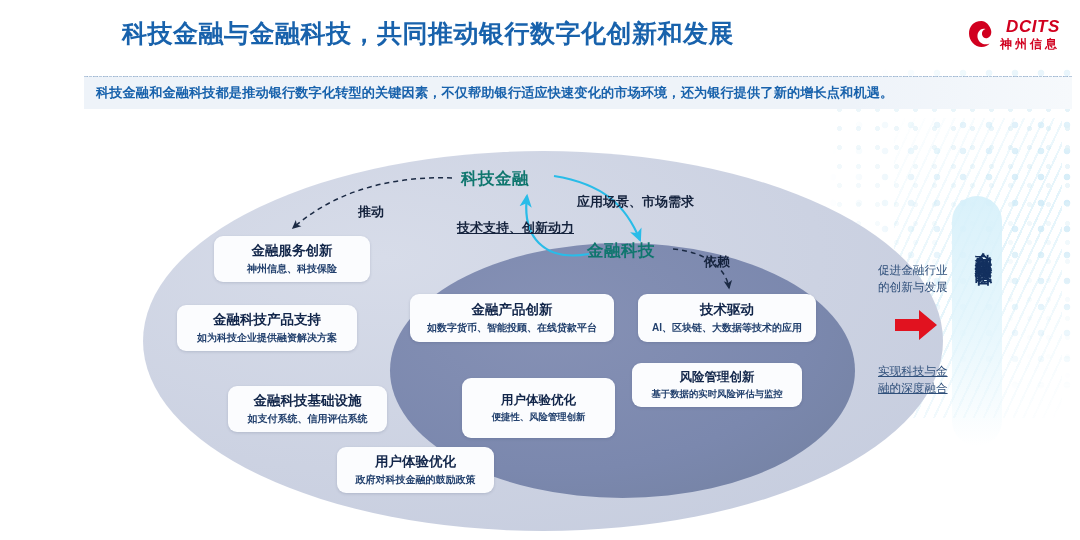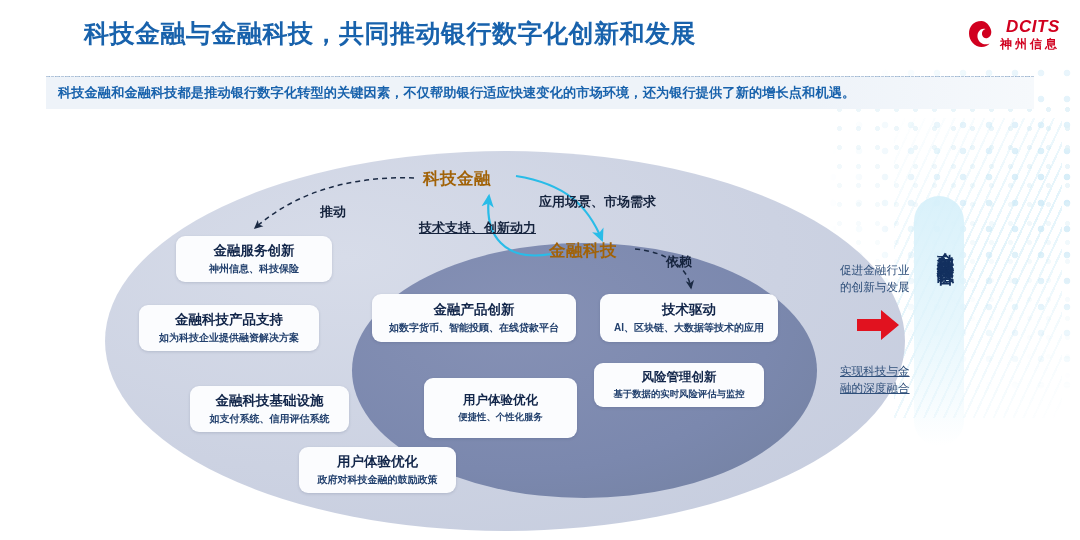--- a/index.html
+++ b/index.html
@@ -1,21 +1,21 @@
 <!DOCTYPE html>
 <html><head>
 <meta charset="utf-8">
 <style>
   html,body{margin:0;padding:0;}
   body{
     width:1080px;height:540px;overflow:hidden;position:relative;
     background:#ffffff;
     font-family:"Liberation Sans","DejaVu Sans",sans-serif;
   }
-  #slide{position:absolute;inset:0;overflow:hidden;}
+  #slide{position:absolute;inset:0;overflow:hidden;margin-left:38px;}
 
   
   .bg-dots{
     position:absolute;right:-30px;top:60px;width:420px;height:400px;
     background-image:radial-gradient(circle, #cfeaf7 3.2px, transparent 3.6px);
     background-size:26px 26px;
     -webkit-mask-image:radial-gradient(ellipse 300px 260px at 88% 34%, rgba(0,0,0,.95) 0%, rgba(0,0,0,.5) 48%, rgba(0,0,0,0) 78%);
             mask-image:radial-gradient(ellipse 300px 260px at 88% 34%, rgba(0,0,0,.95) 0%, rgba(0,0,0,.5) 48%, rgba(0,0,0,0) 78%);
     opacity:.95;pointer-events:none;
   }
@@ -95,21 +95,21 @@
   .c-infra{left:190px;top:386px;width:159px;height:46px;}
   .c-pol  {left:299px;top:447px;width:157px;height:46px;}
   
   .c-fin  {left:372px;top:294px;width:204px;height:48px;}
   .c-tech {left:600px;top:294px;width:178px;height:48px;}
   .c-ux   {left:424px;top:378px;width:153px;height:60px;}
   .c-risk {left:594px;top:363px;width:170px;height:44px;}
 
   
   .keylabel{
-    position:absolute;font-size:16.5px;font-weight:bold;color:#a16207;
+    position:absolute;font-size:16.5px;font-weight:bold;color:#0f766e;
     white-space:nowrap;letter-spacing:.5px;
   }
   .kl-kjjr{left:423px;top:168px;}
   .kl-jrkj{left:549px;top:240px;}
 
   
   .anno{position:absolute;font-size:13px;font-weight:bold;color:#15233d;white-space:nowrap;}
   .an-tuidong{left:320px;top:203px;}
   .an-scene  {left:539px;top:193px;}
   .an-support{left:419px;top:219px;text-decoration:underline;}
@@ -214,21 +214,21 @@
   <div class="card c-fin">
     <div class="t">金融产品创新</div>
     <div class="s">如数字货币、智能投顾、在线贷款平台</div>
   </div>
   <div class="card c-tech">
     <div class="t">技术驱动</div>
     <div class="s">AI、区块链、大数据等技术的应用</div>
   </div>
   <div class="card c-ux small">
     <div class="t">用户体验优化</div>
-    <div class="s">便捷性、个性化服务</div>
+    <div class="s">便捷性、风险管理创新</div>
   </div>
   <div class="card c-risk small">
     <div class="t">风险管理创新</div>
     <div class="s">基于数据的实时风险评估与监控</div>
   </div>
 
   <div class="rightpill"></div>
   <div class="vtext">金融创新与科技融合</div>
   <div class="rnote rn-top">促进金融行业
 的创新与发展</div>

